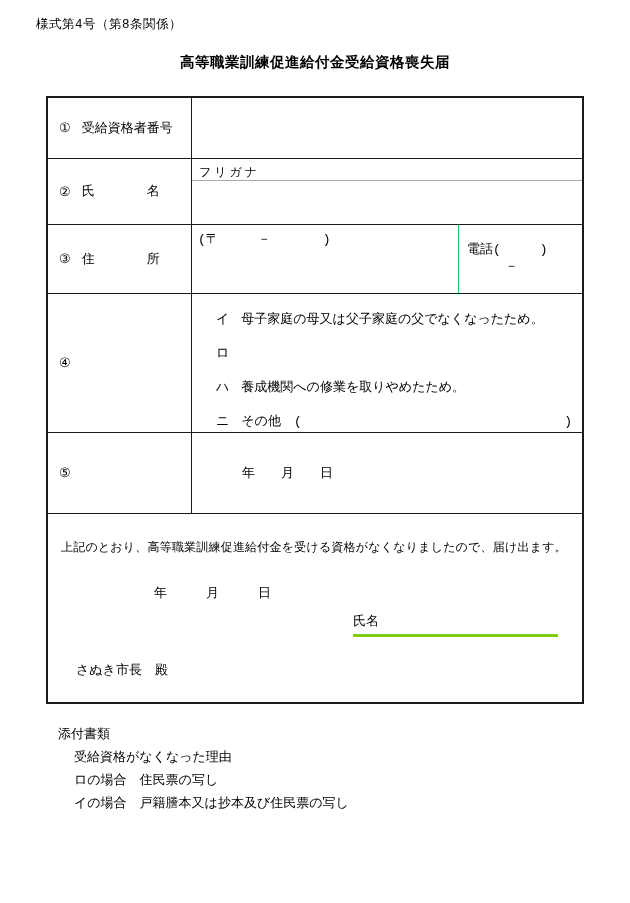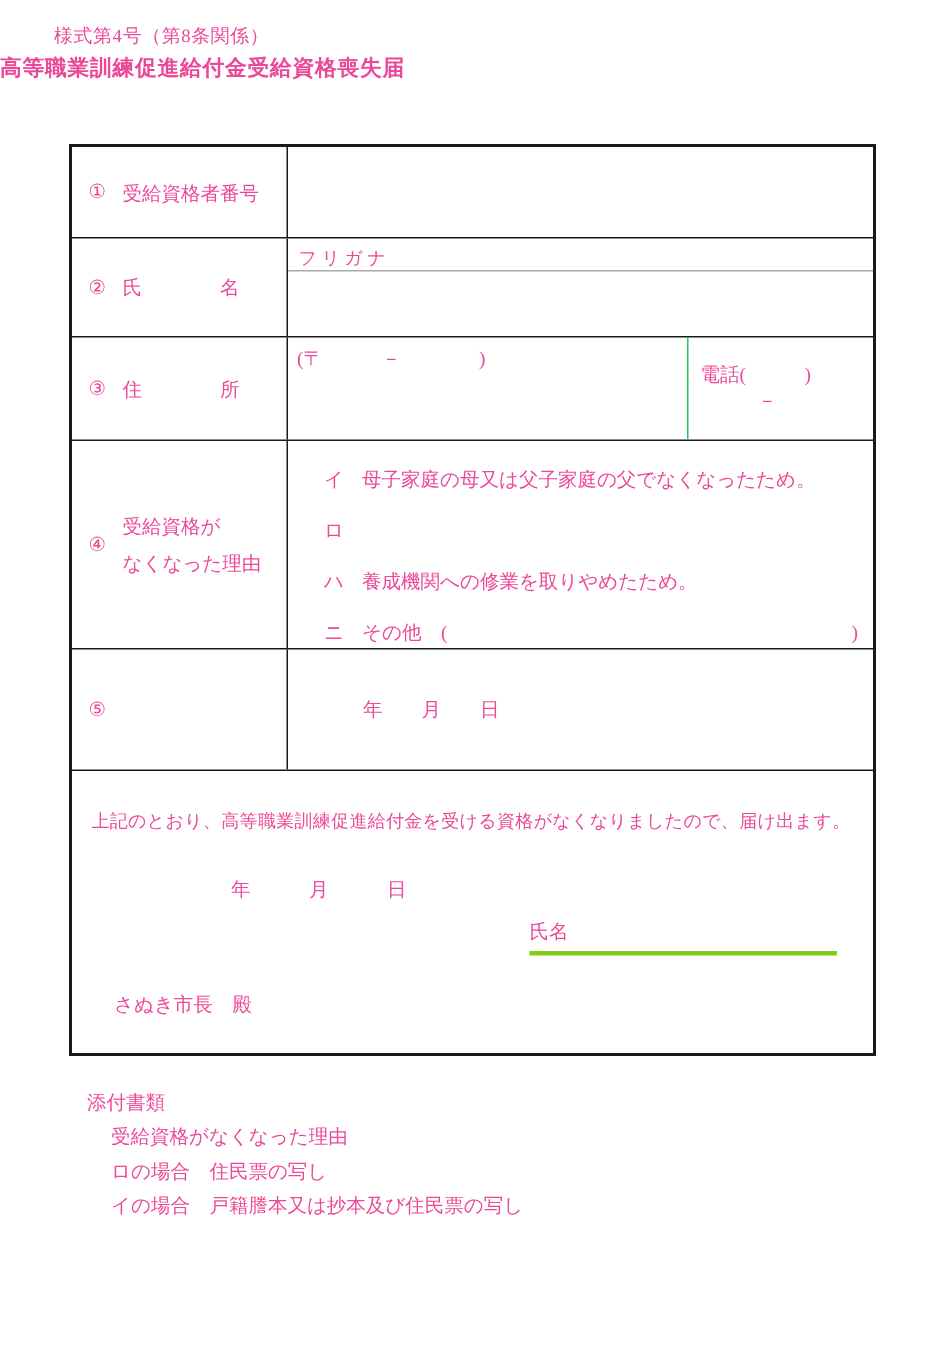--- a/index.html
+++ b/index.html
@@ -2,35 +2,36 @@
 <html><head>
 <meta charset="utf-8">
 <style>
   * { margin: 0; padding: 0; box-sizing: border-box; }
   html, body { background: #ffffff; }
   .page {
     position: relative;
     width: 630px;
     height: 903px;
     background: #ffffff;
-    color: #ec4899;
-    font-family: Liberation Serif, serif;
+    color: #000000;
+    font-family: Liberation Mono, monospace;
     font-size: 13px;
     overflow: hidden;
   }
   .form-number {
     position: absolute;
     left: 36px; top: 16px;
     font-size: 12.5px;
     letter-spacing: 0.5px;
   }
   .form-title {
     position: absolute;
-    left: 0; top: 36px;
+    left: 0; top: 53px;
     width: 100%;
+    text-align: center;
     font-size: 14.5px;
     font-weight: bold;
     letter-spacing: 0.5px;
   }
   .form-table {
     position: absolute;
     left: 46px; top: 96px;
     width: 538px;
     border: 2px solid #1a1a1a;
     background: #ffffff;
@@ -142,24 +143,20 @@
         <div class="phone-cell">
           <div>電話(　　　)</div>
           <div class="phone-dash">－</div>
         </div>
       </div>
     </div>
 
     <div class="trow r4">
       <div class="tlabel">
         <span class="num">④</span>
-        <span class="ltext">
-          <span>受給資格が</span><br>
-          <span>なくなった理由</span>
-        </span>
       </div>
       <div class="tvalue">
         <div class="options">
           <div class="option">
             <span class="okey">イ</span>
             <span class="otext">母子家庭の母又は父子家庭の父でなくなったため。</span>
           </div>
           <div class="option">
             <span class="okey">ロ</span>
           </div>

